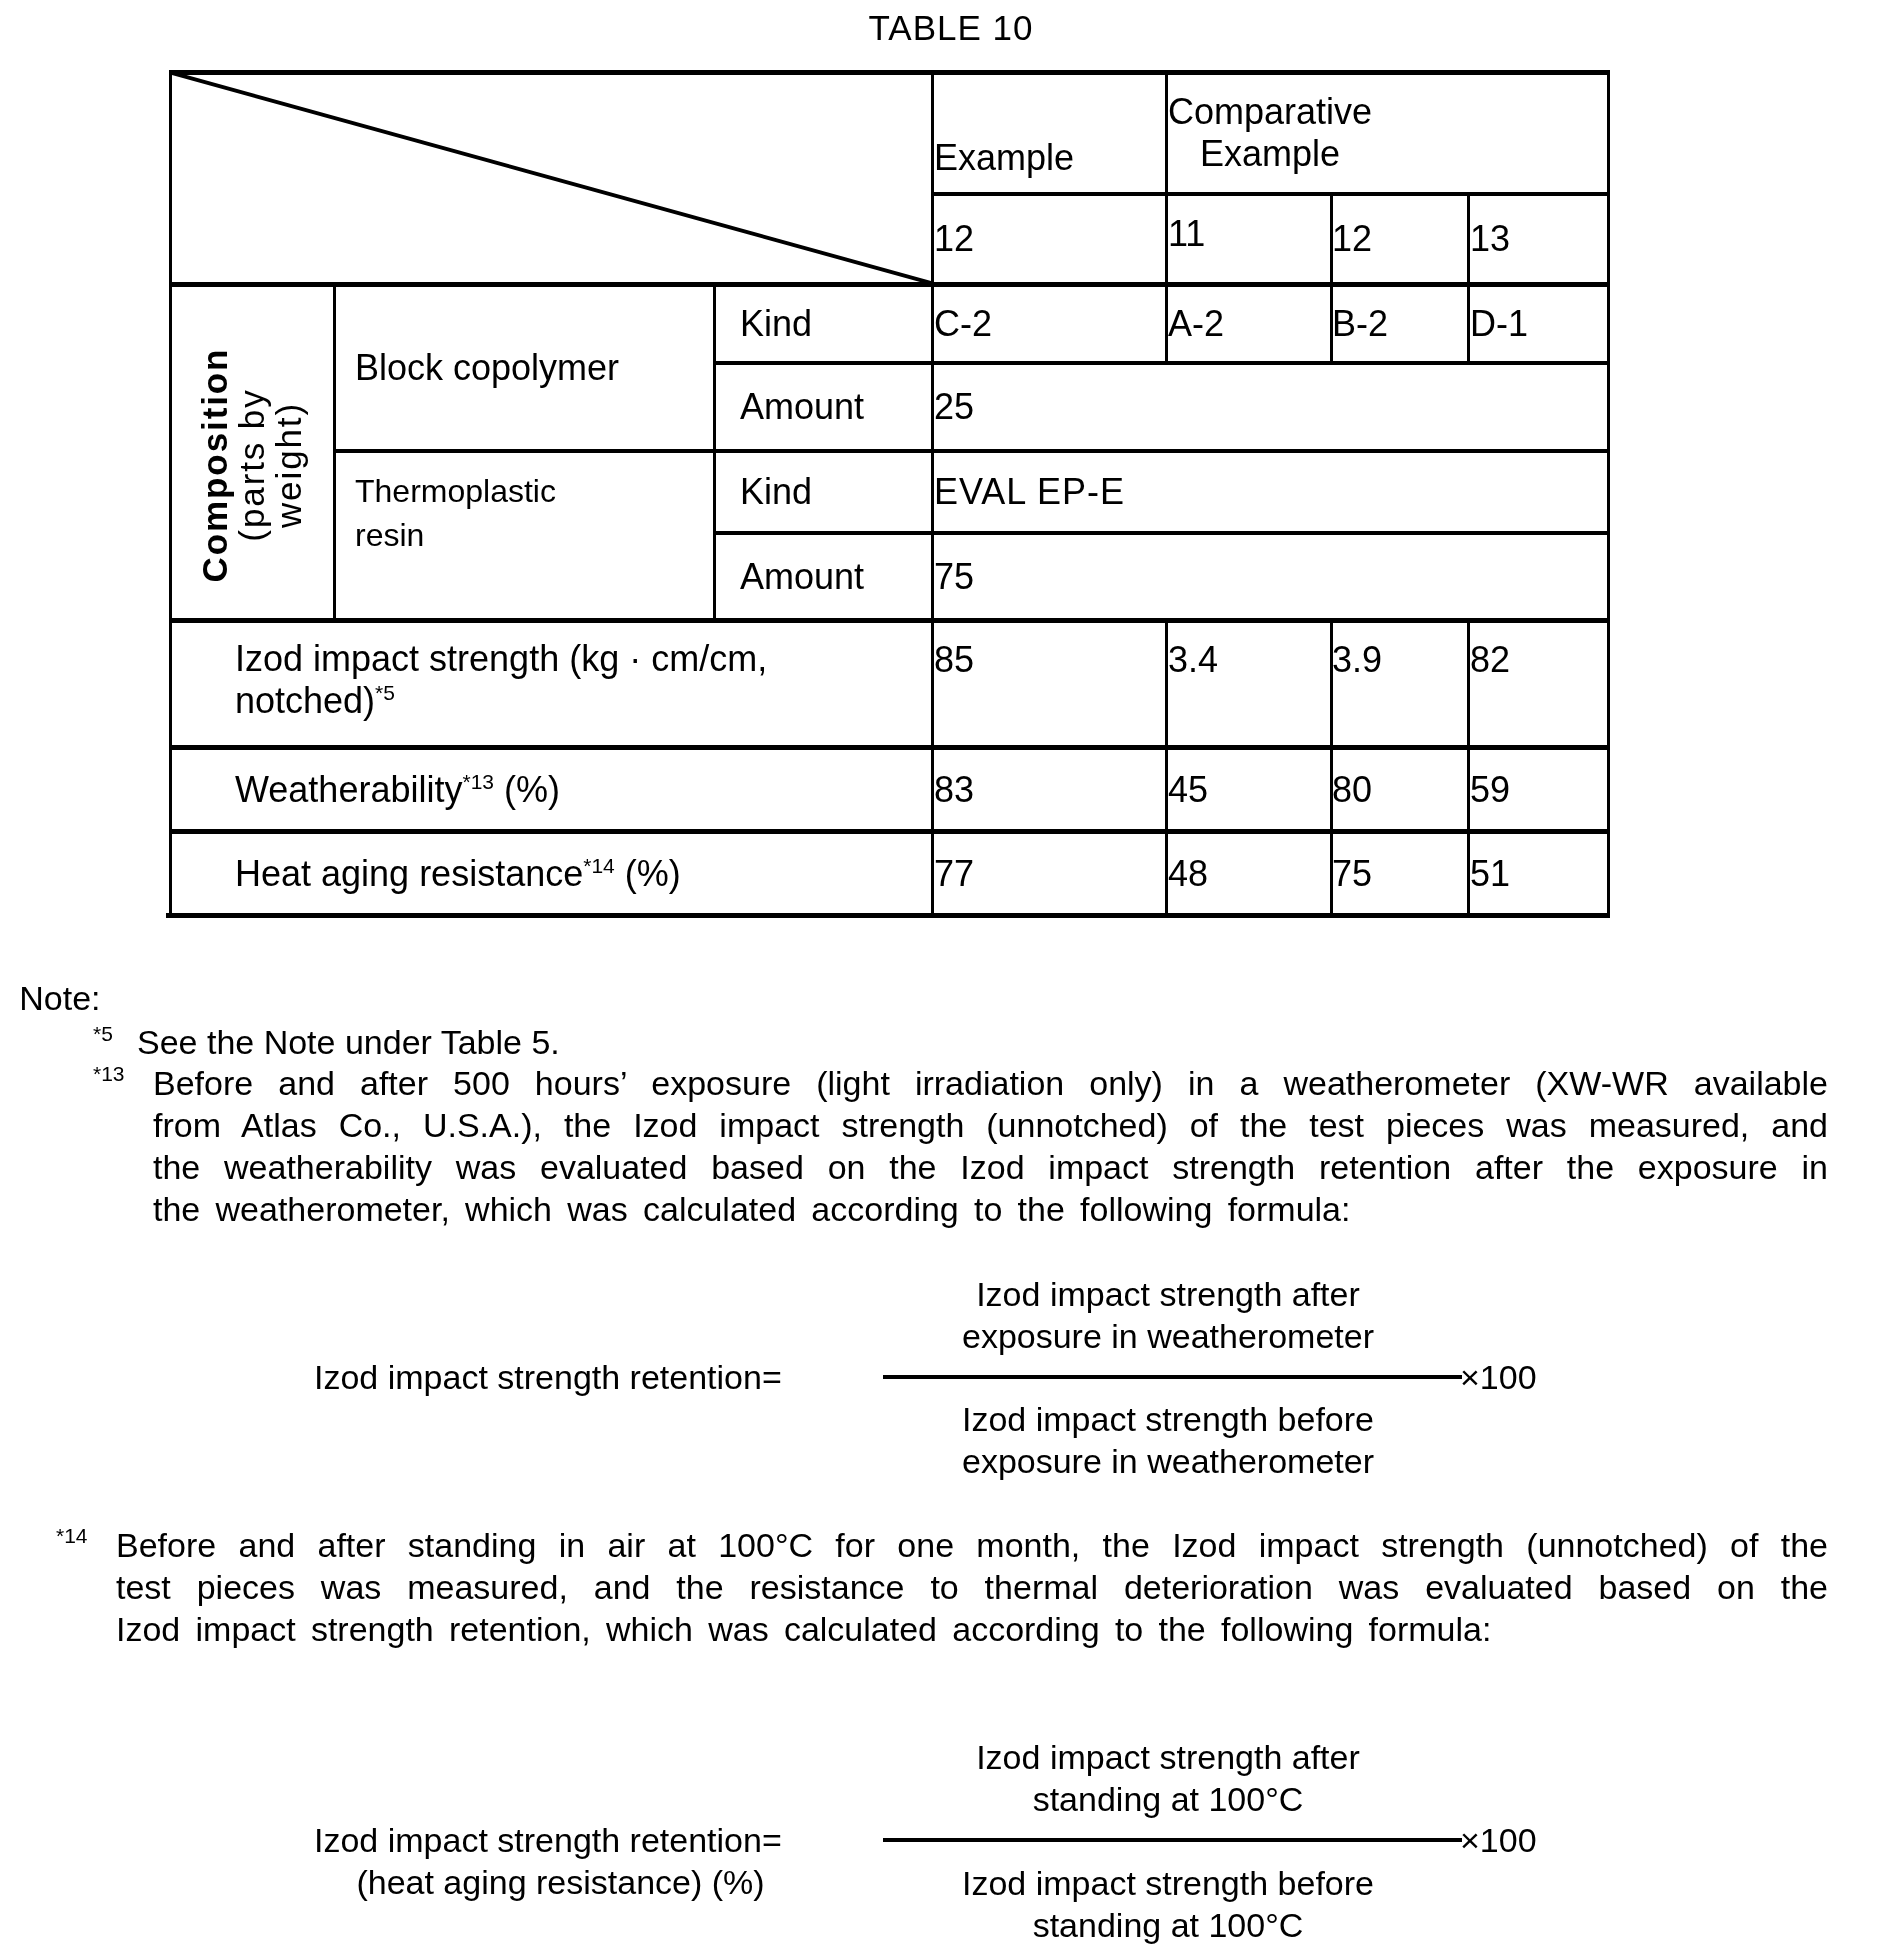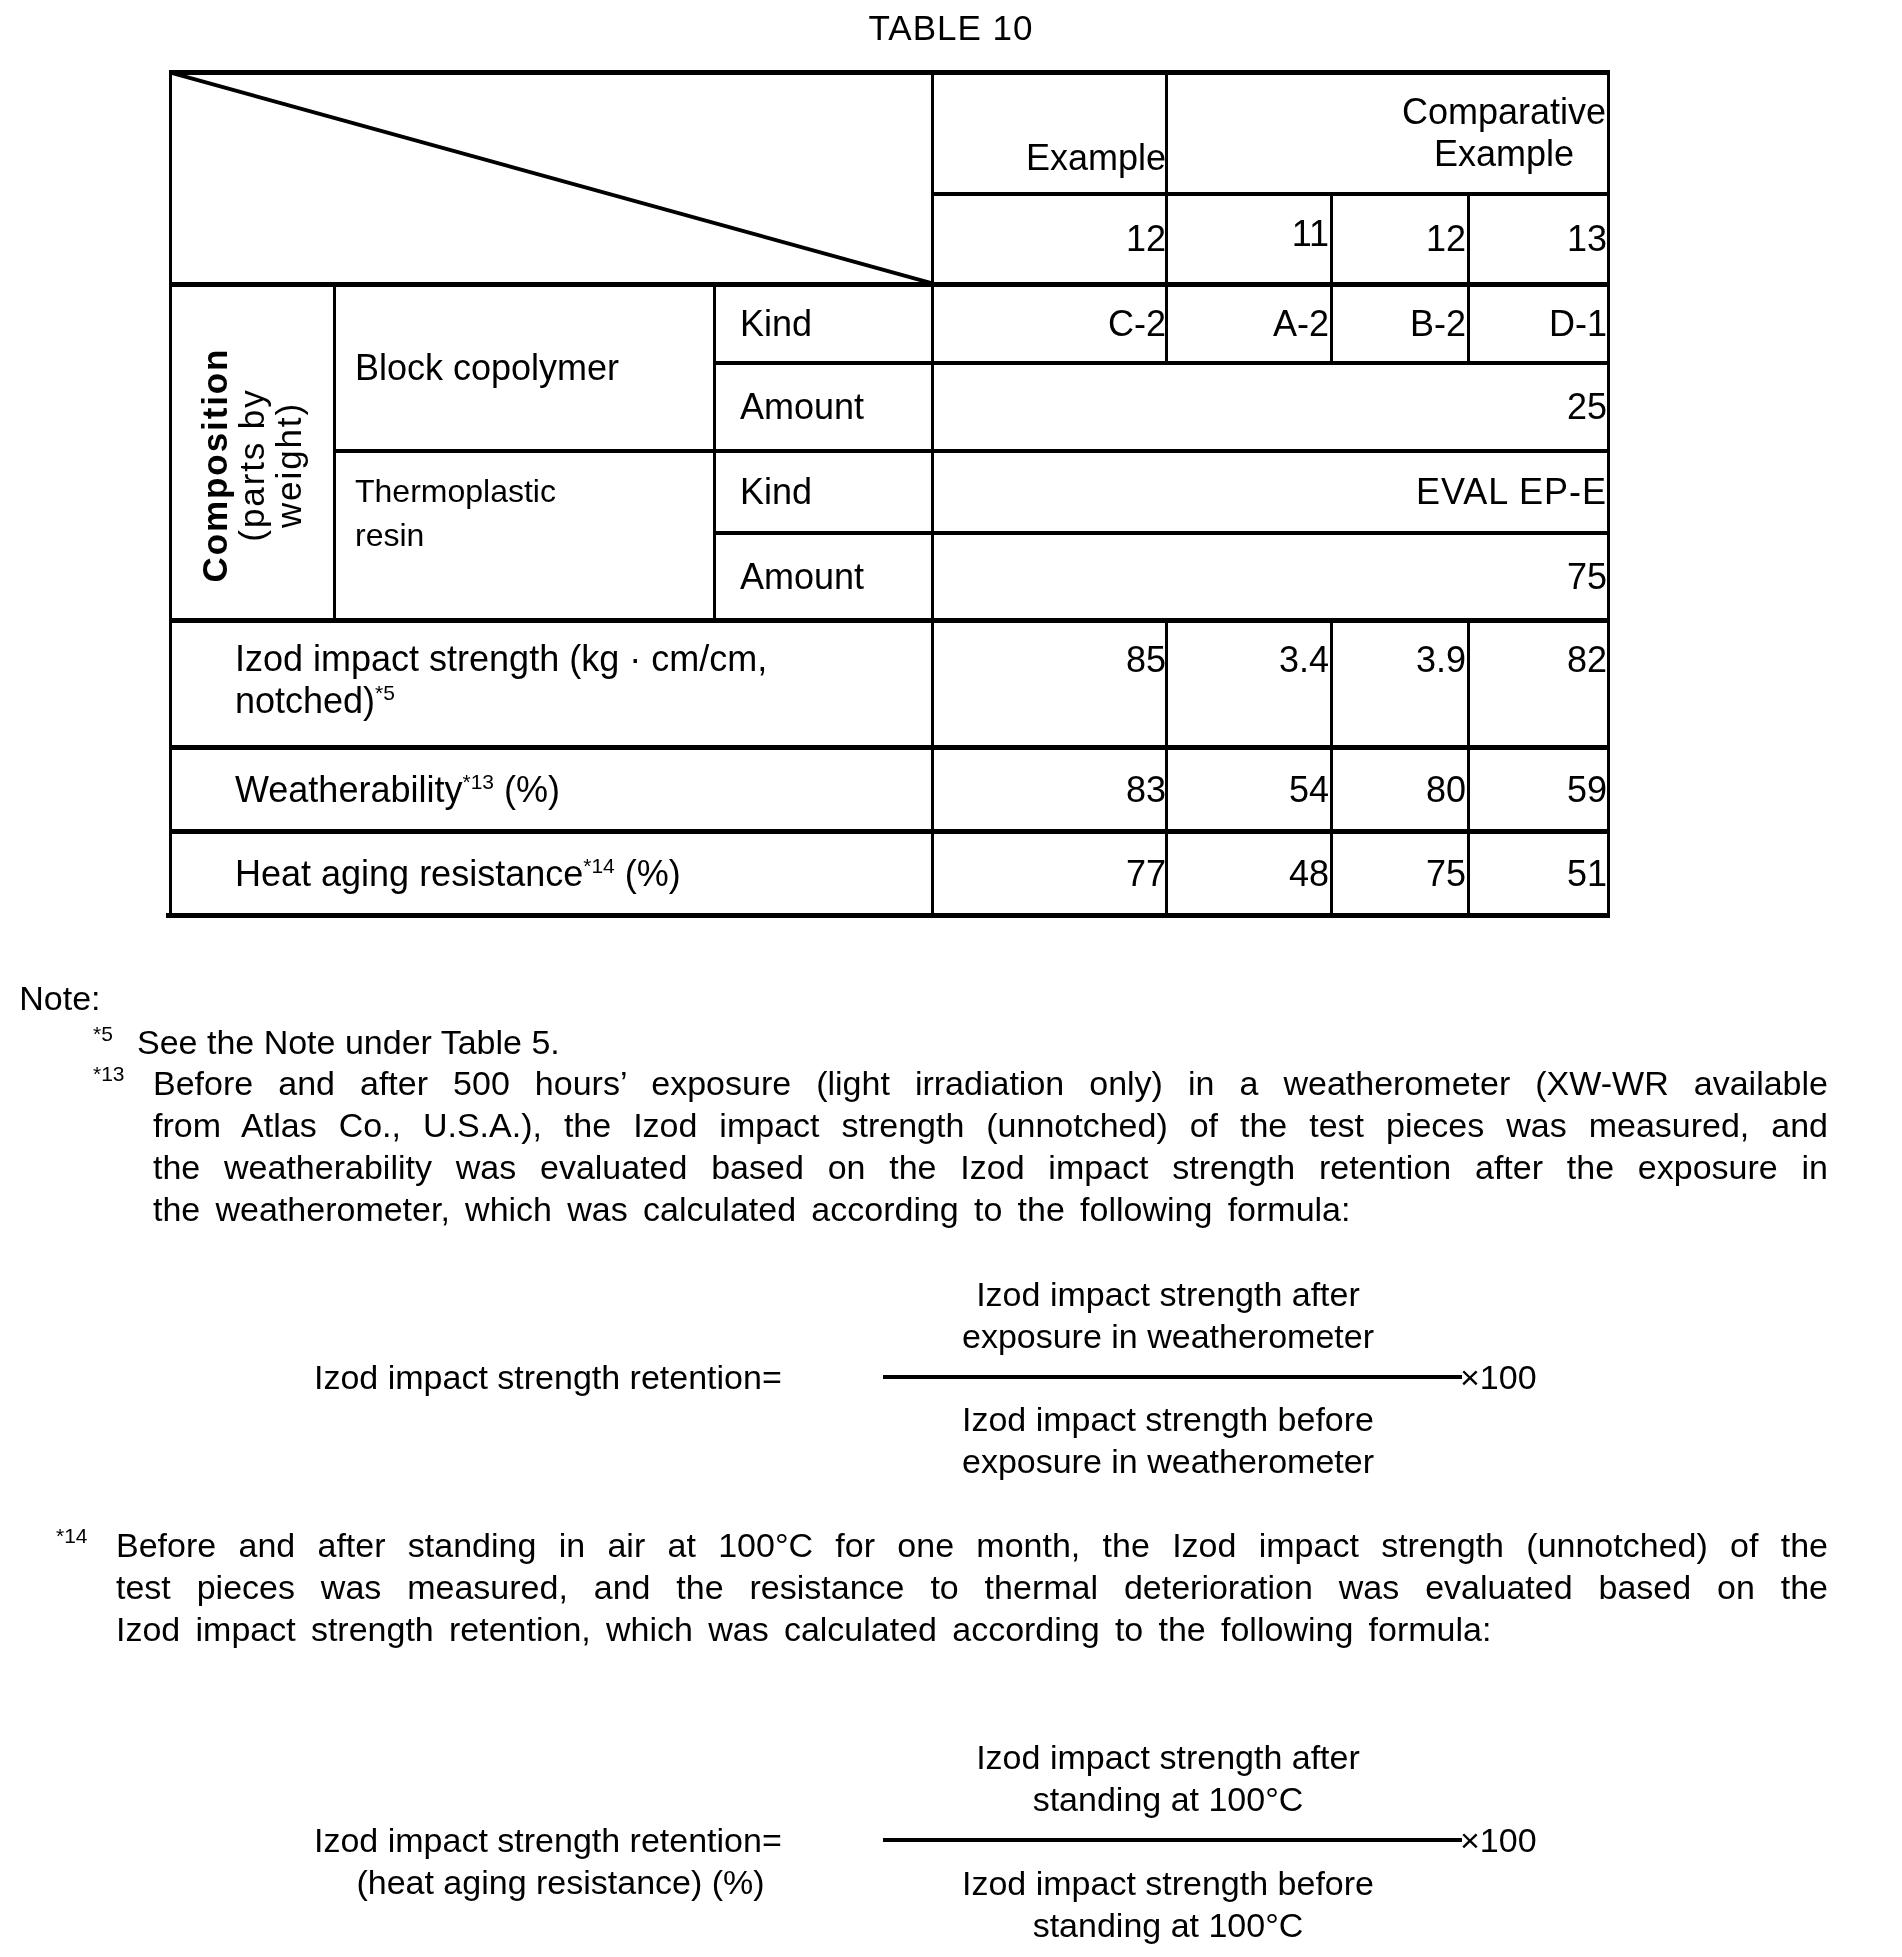--- a/index.html
+++ b/index.html
@@ -6,21 +6,21 @@
   body {
     width:1902px; height:1957px; position:relative; overflow:hidden;
     font-family:"Liberation Sans", "DejaVu Sans", sans-serif;
     color:#000;
   }
   .abs { position:absolute; }
   .title { left:0; width:1902px; top:7.7px; text-align:center; font-size:35px; letter-spacing:1px; }
   
   .hl { position:absolute; background:#000; height:3.9px; }
   .vl { position:absolute; background:#000; width:2.9px; }
-  .cell { position:absolute; display:flex; align-items:center; justify-content:flex-end; text-align:center; font-size:36px; line-height:42px; }
+  .cell { position:absolute; display:flex; align-items:center; justify-content:flex-start; text-align:center; font-size:36px; line-height:42px; }
   .cell.left { justify-content:flex-start; text-align:center; }
   .cell.top { align-items:flex-start; }
   sup { font-size:21px; vertical-align:super; line-height:0; }
   .vert {
     position:absolute; transform:rotate(-90deg); transform-origin:center center;
     text-align:center; font-size:35px; line-height:37px; white-space:nowrap;
   }
   .note-text { font-size:34px; line-height:42px; }
   .para { position:absolute; font-size:34px; line-height:42px; text-align:justify; }
   .frac-line { position:absolute; height:3.9px; background:#000; }
@@ -104,21 +104,21 @@
   </div>
   <div class="cell top" style="left:934px; top:639px; width:232px; height:97px;">85</div>
   <div class="cell top" style="left:1168px; top:639px; width:161px; height:97px;">3.4</div>
   <div class="cell top" style="left:1332px; top:639px; width:134px; height:97px;">3.9</div>
   <div class="cell top" style="left:1470px; top:639px; width:137px; height:97px;">82</div>
 
   <div class="cell left" style="left:235px; top:750px; width:676px; height:79px;">
     <span><span>Weatherability</span><sup>*13</sup><span style="white-space:pre;"> (%)</span></span>
   </div>
   <div class="cell" style="left:934px; top:750px; width:232px; height:79px;">83</div>
-  <div class="cell" style="left:1168px; top:750px; width:161px; height:79px;">54</div>
+  <div class="cell" style="left:1168px; top:750px; width:161px; height:79px;">45</div>
   <div class="cell" style="left:1332px; top:750px; width:134px; height:79px;">80</div>
   <div class="cell" style="left:1470px; top:750px; width:137px; height:79px;">59</div>
 
   <div class="cell left" style="left:235px; top:834px; width:676px; height:79px;">
     <span><span>Heat aging resistance</span><sup>*14</sup><span style="white-space:pre;"> (%)</span></span>
   </div>
   <div class="cell" style="left:934px; top:834px; width:232px; height:79px;">77</div>
   <div class="cell" style="left:1168px; top:834px; width:161px; height:79px;">48</div>
   <div class="cell" style="left:1332px; top:834px; width:134px; height:79px;">75</div>
   <div class="cell" style="left:1470px; top:834px; width:137px; height:79px;">51</div>

